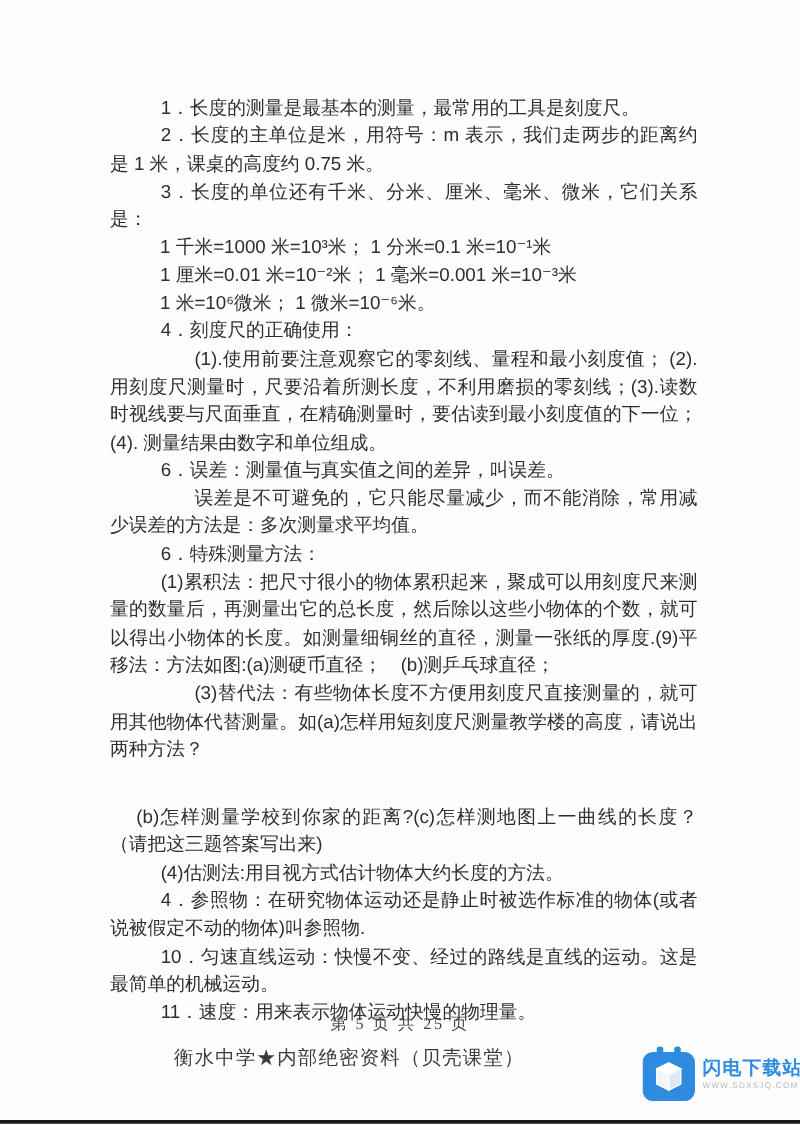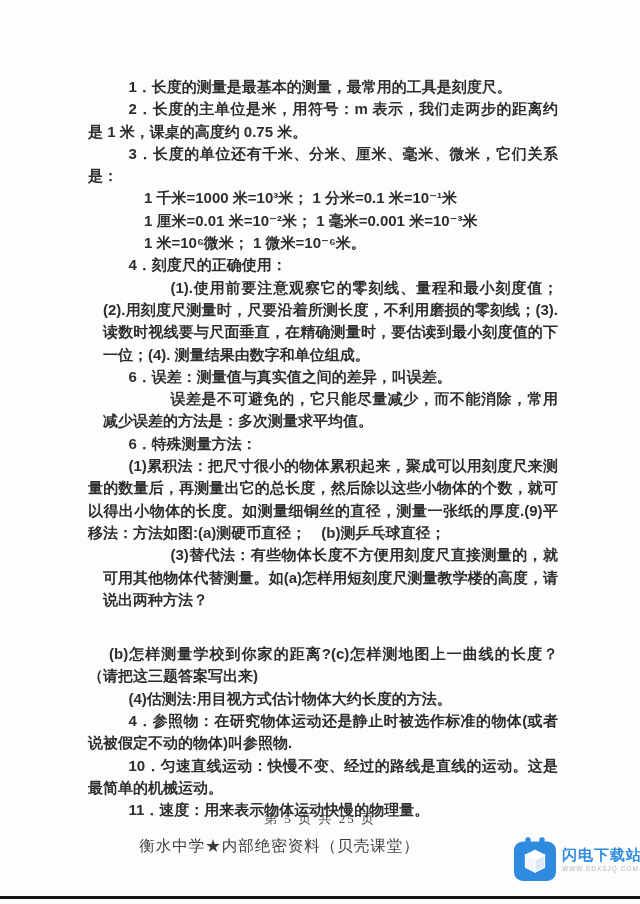--- a/index.html
+++ b/index.html
@@ -13,26 +13,26 @@
   }
   .doc-body {
     position: absolute;
     top: 76px; left: 88px;
     width: 470px;
     color: #2e2e2e;
     font-size: 15px;
     line-height: 22.3px;
     text-align: justify;
   }
-  .para { margin: 0; font-weight: bold; }
+  .para { margin: 0; }
   .ind-std  { text-indent: 2.7em; }
-  .ind-deep { text-indent: 4.5em; margin-left: 15px; }
+  .ind-deep { text-indent: 4.5em; }
   .ind-small{ text-indent: 1.4em; margin-top: 32px; }
   .formula {
-    margin-left: 56px;
+    margin-left: 40px;
     text-align: left;
   }
   .page-footer {
     position: absolute;
     top: 810px; left: 0; width: 640px;
     text-align: center;
     font-family: "Liberation Serif", "DejaVu Serif", serif;
     font-size: 13px;
     letter-spacing: 2px;
     color: #454545;

